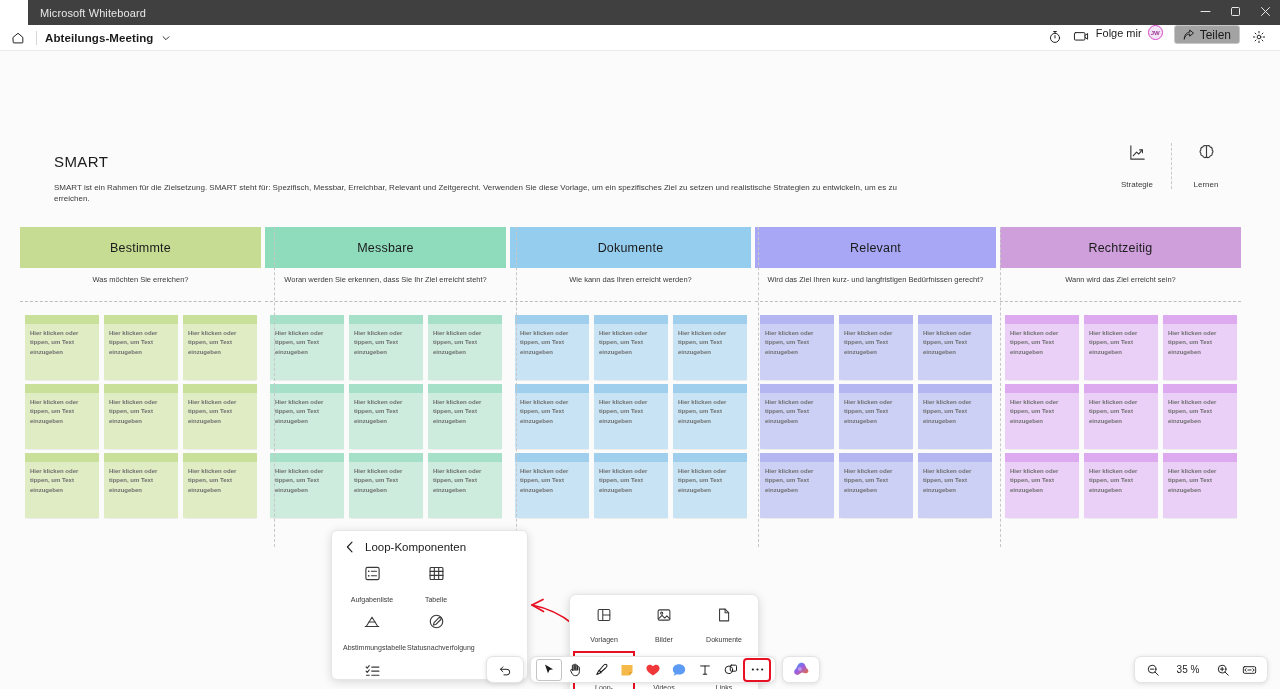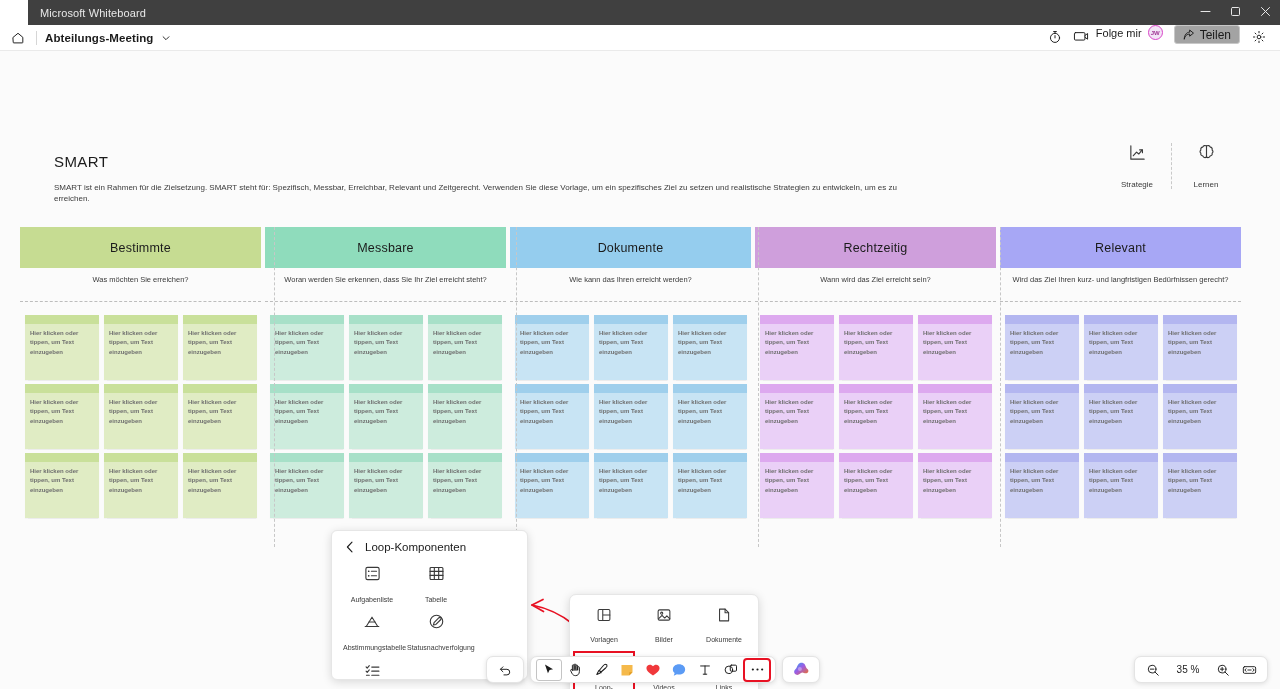--- a/index.html
+++ b/index.html
@@ -427,20 +427,63 @@
             <div class="top" style="background: rgb(159, 207, 236);"></div>
             <div class="body">Hier klicken oder tippen, um Text einzugeben</div>
           </div>
           <div class="note" style="background: rgb(200, 228, 244);">
             <div class="top" style="background: rgb(159, 207, 236);"></div>
             <div class="body">Hier klicken oder tippen, um Text einzugeben</div>
           </div>
         </div>
       </div>
       <div class="col">
+        <div class="band" style="background: rgb(167, 167, 245);">Relevant</div>
+        <div class="subq">Wird das Ziel Ihren kurz- und langfristigen Bedürfnissen gerecht?</div>
+        <div class="hr"></div>
+        <div class="notes">
+          <div class="note" style="background: rgb(204, 208, 245);">
+            <div class="top" style="background: rgb(179, 182, 240);"></div>
+            <div class="body">Hier klicken oder tippen, um Text einzugeben</div>
+          </div>
+          <div class="note" style="background: rgb(204, 208, 245);">
+            <div class="top" style="background: rgb(179, 182, 240);"></div>
+            <div class="body">Hier klicken oder tippen, um Text einzugeben</div>
+          </div>
+          <div class="note" style="background: rgb(204, 208, 245);">
+            <div class="top" style="background: rgb(179, 182, 240);"></div>
+            <div class="body">Hier klicken oder tippen, um Text einzugeben</div>
+          </div>
+          <div class="note" style="background: rgb(204, 208, 245);">
+            <div class="top" style="background: rgb(179, 182, 240);"></div>
+            <div class="body">Hier klicken oder tippen, um Text einzugeben</div>
+          </div>
+          <div class="note" style="background: rgb(204, 208, 245);">
+            <div class="top" style="background: rgb(179, 182, 240);"></div>
+            <div class="body">Hier klicken oder tippen, um Text einzugeben</div>
+          </div>
+          <div class="note" style="background: rgb(204, 208, 245);">
+            <div class="top" style="background: rgb(179, 182, 240);"></div>
+            <div class="body">Hier klicken oder tippen, um Text einzugeben</div>
+          </div>
+          <div class="note" style="background: rgb(204, 208, 245);">
+            <div class="top" style="background: rgb(179, 182, 240);"></div>
+            <div class="body">Hier klicken oder tippen, um Text einzugeben</div>
+          </div>
+          <div class="note" style="background: rgb(204, 208, 245);">
+            <div class="top" style="background: rgb(179, 182, 240);"></div>
+            <div class="body">Hier klicken oder tippen, um Text einzugeben</div>
+          </div>
+          <div class="note" style="background: rgb(204, 208, 245);">
+            <div class="top" style="background: rgb(179, 182, 240);"></div>
+            <div class="body">Hier klicken oder tippen, um Text einzugeben</div>
+          </div>
+        </div>
+      </div>
+      <div class="col">
         <div class="band" style="background: rgb(207, 159, 220);">Rechtzeitig</div>
         <div class="subq">Wann wird das Ziel erreicht sein?</div>
         <div class="hr"></div>
         <div class="notes">
           <div class="note" style="background: rgb(234, 208, 247);">
             <div class="top" style="background: rgb(221, 169, 239);"></div>
             <div class="body">Hier klicken oder tippen, um Text einzugeben</div>
           </div>
           <div class="note" style="background: rgb(234, 208, 247);">
             <div class="top" style="background: rgb(221, 169, 239);"></div>
@@ -465,63 +508,20 @@
           <div class="note" style="background: rgb(234, 208, 247);">
             <div class="top" style="background: rgb(221, 169, 239);"></div>
             <div class="body">Hier klicken oder tippen, um Text einzugeben</div>
           </div>
           <div class="note" style="background: rgb(234, 208, 247);">
             <div class="top" style="background: rgb(221, 169, 239);"></div>
             <div class="body">Hier klicken oder tippen, um Text einzugeben</div>
           </div>
           <div class="note" style="background: rgb(234, 208, 247);">
             <div class="top" style="background: rgb(221, 169, 239);"></div>
-            <div class="body">Hier klicken oder tippen, um Text einzugeben</div>
-          </div>
-        </div>
-      </div>
-      <div class="col">
-        <div class="band" style="background: rgb(167, 167, 245);">Relevant</div>
-        <div class="subq">Wird das Ziel Ihren kurz- und langfristigen Bedürfnissen gerecht?</div>
-        <div class="hr"></div>
-        <div class="notes">
-          <div class="note" style="background: rgb(204, 208, 245);">
-            <div class="top" style="background: rgb(179, 182, 240);"></div>
-            <div class="body">Hier klicken oder tippen, um Text einzugeben</div>
-          </div>
-          <div class="note" style="background: rgb(204, 208, 245);">
-            <div class="top" style="background: rgb(179, 182, 240);"></div>
-            <div class="body">Hier klicken oder tippen, um Text einzugeben</div>
-          </div>
-          <div class="note" style="background: rgb(204, 208, 245);">
-            <div class="top" style="background: rgb(179, 182, 240);"></div>
-            <div class="body">Hier klicken oder tippen, um Text einzugeben</div>
-          </div>
-          <div class="note" style="background: rgb(204, 208, 245);">
-            <div class="top" style="background: rgb(179, 182, 240);"></div>
-            <div class="body">Hier klicken oder tippen, um Text einzugeben</div>
-          </div>
-          <div class="note" style="background: rgb(204, 208, 245);">
-            <div class="top" style="background: rgb(179, 182, 240);"></div>
-            <div class="body">Hier klicken oder tippen, um Text einzugeben</div>
-          </div>
-          <div class="note" style="background: rgb(204, 208, 245);">
-            <div class="top" style="background: rgb(179, 182, 240);"></div>
-            <div class="body">Hier klicken oder tippen, um Text einzugeben</div>
-          </div>
-          <div class="note" style="background: rgb(204, 208, 245);">
-            <div class="top" style="background: rgb(179, 182, 240);"></div>
-            <div class="body">Hier klicken oder tippen, um Text einzugeben</div>
-          </div>
-          <div class="note" style="background: rgb(204, 208, 245);">
-            <div class="top" style="background: rgb(179, 182, 240);"></div>
-            <div class="body">Hier klicken oder tippen, um Text einzugeben</div>
-          </div>
-          <div class="note" style="background: rgb(204, 208, 245);">
-            <div class="top" style="background: rgb(179, 182, 240);"></div>
             <div class="body">Hier klicken oder tippen, um Text einzugeben</div>
           </div>
         </div>
       </div>
     </div>
 
   <div class="vsep" style="left:274px;"></div>
   <div class="vsep" style="left:516px;"></div>
   <div class="vsep" style="left:758px;"></div>
   <div class="vsep" style="left:1000px;"></div>

